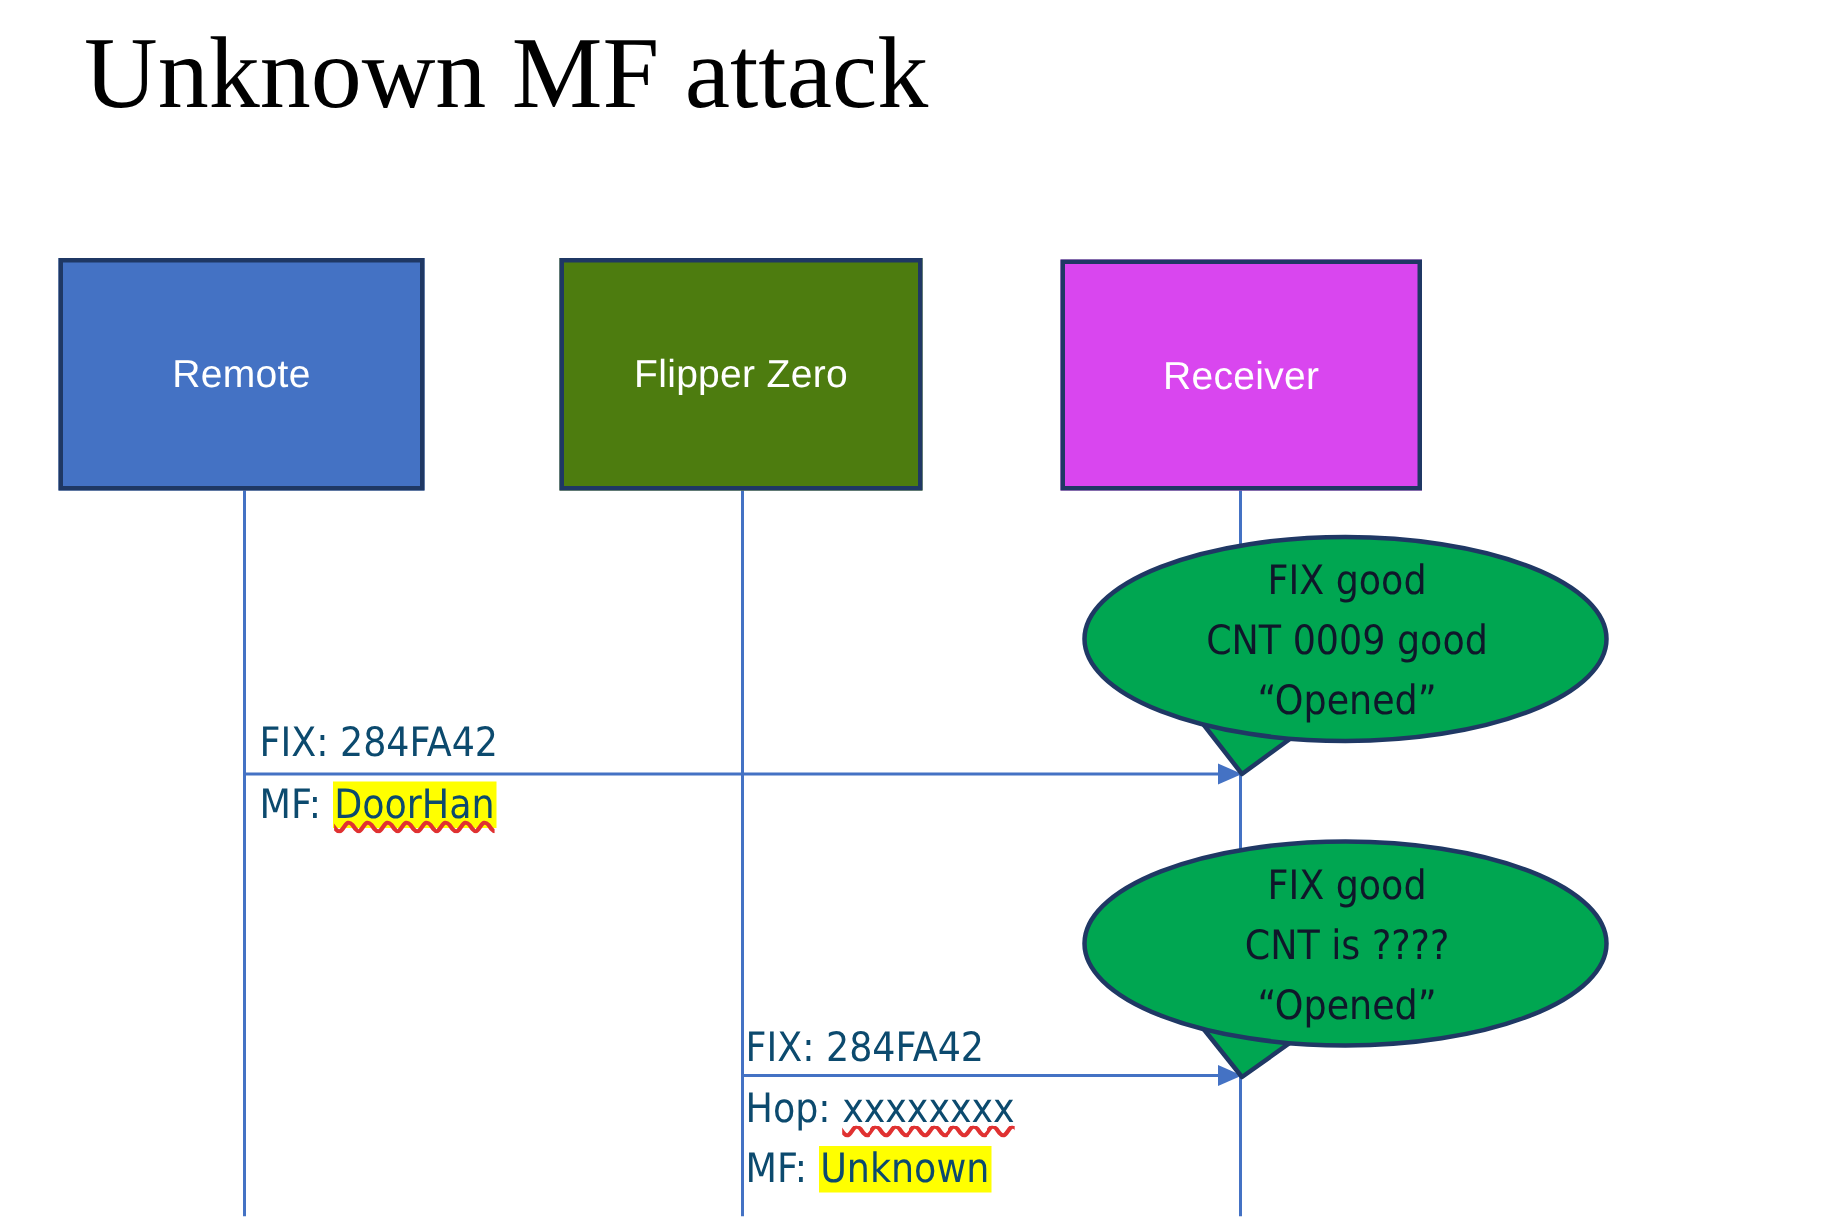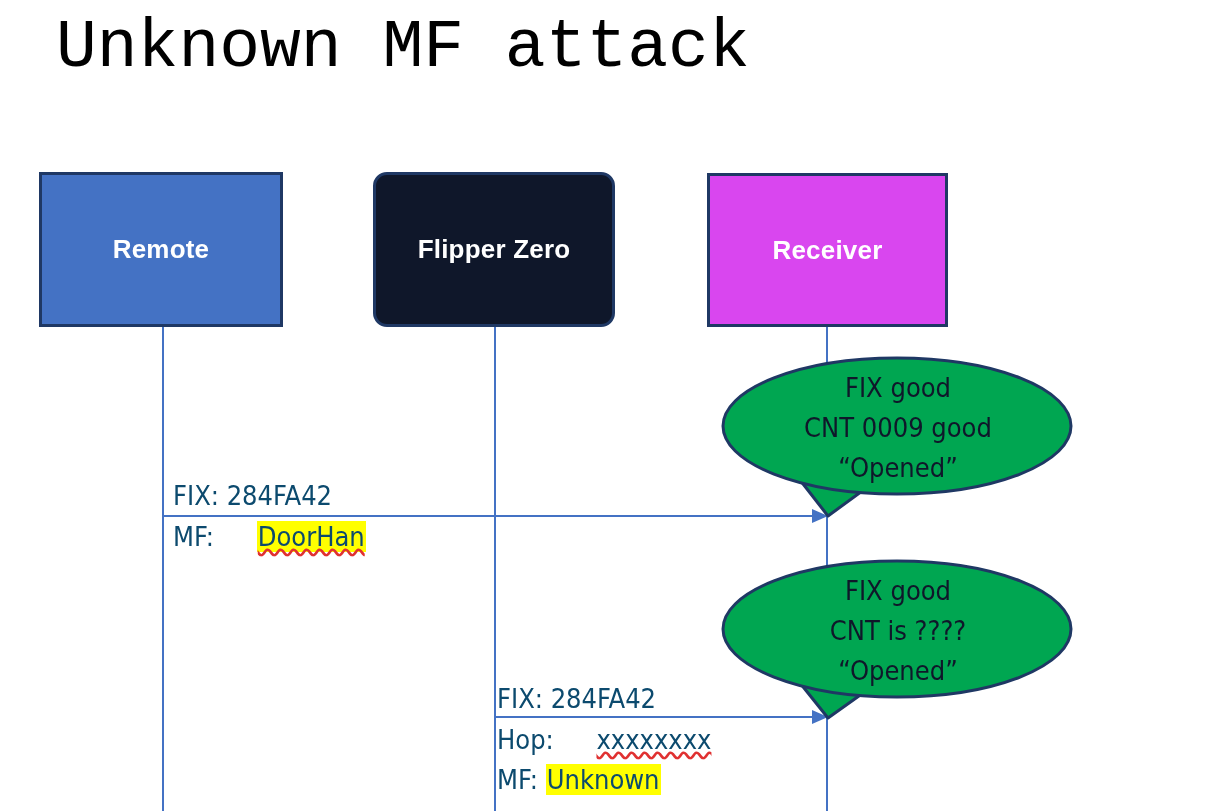--- a/index.html
+++ b/index.html
@@ -26,21 +26,21 @@
     left: 0; top: 0;
     width: 1216px;
     height: 811px;
   }
 
   
   .slide-title {
     position: absolute;
     left: 56px;
     top: 6px;
-    font-family: Liberation Mono, monospace;
+    font-family: Liberation Serif, serif;
     font-weight: 300;
     font-size: 68px;
     line-height: 84px;
     color: #000000;
     letter-spacing: 0px;
     white-space: nowrap;
     font-stretch: condensed;
   }
 
   
@@ -48,28 +48,28 @@
     position: absolute;
     box-sizing: border-box;
     border: 3px solid #1F3864;
     display: flex;
     align-items: center;
     justify-content: center;
   }
   .actor-label {
     color: #ffffff;
     font-size: 26px;
-    font-weight: 700;
+    font-weight: 400;
     letter-spacing: 0.2px;
     font-family: "Liberation Sans", sans-serif;
     text-align: center;
     white-space: nowrap;
   }
   #actor-remote   { left: 39px;  top: 172px; width: 244px; height: 155px; background: #4472C4; }
-  #actor-flipper  { left: 373px; top: 172px; width: 242px; height: 155px; background: #0f172a; border-radius: 14px; }
+  #actor-flipper  { left: 373px; top: 172px; width: 242px; height: 155px; background: #4d7c0f; }
   #actor-receiver { left: 707px; top: 173px; width: 241px; height: 154px; background: #d946ef; }
 
   
   .msg-block {
     position: absolute;
     font-family: "DejaVu Sans Condensed", "Liberation Sans", sans-serif;
     font-size: 27px;
     line-height: 40px;
     color: #0c4a6e;
     white-space: nowrap;
@@ -77,21 +77,20 @@
   }
   .msg-line { display: block; height: 40px; }
   .hl {
     background: #FFFF00;
     padding: 0 1px;
   }
   .sp {
     text-decoration: underline wavy #E03131;
     text-decoration-skip-ink: none;
     text-underline-offset: 2px;
-    margin-left: 35px;
   }
   #msg1-top    { left: 173px; top: 476px; }
   #msg1-bottom { left: 173px; top: 517px; }
   #msg2-top    { left: 497px; top: 679px; }
   #msg2-bottom { left: 497px; top: 720px; }
 
   
   .bubble-text {
     position: absolute;
     width: 350px;

